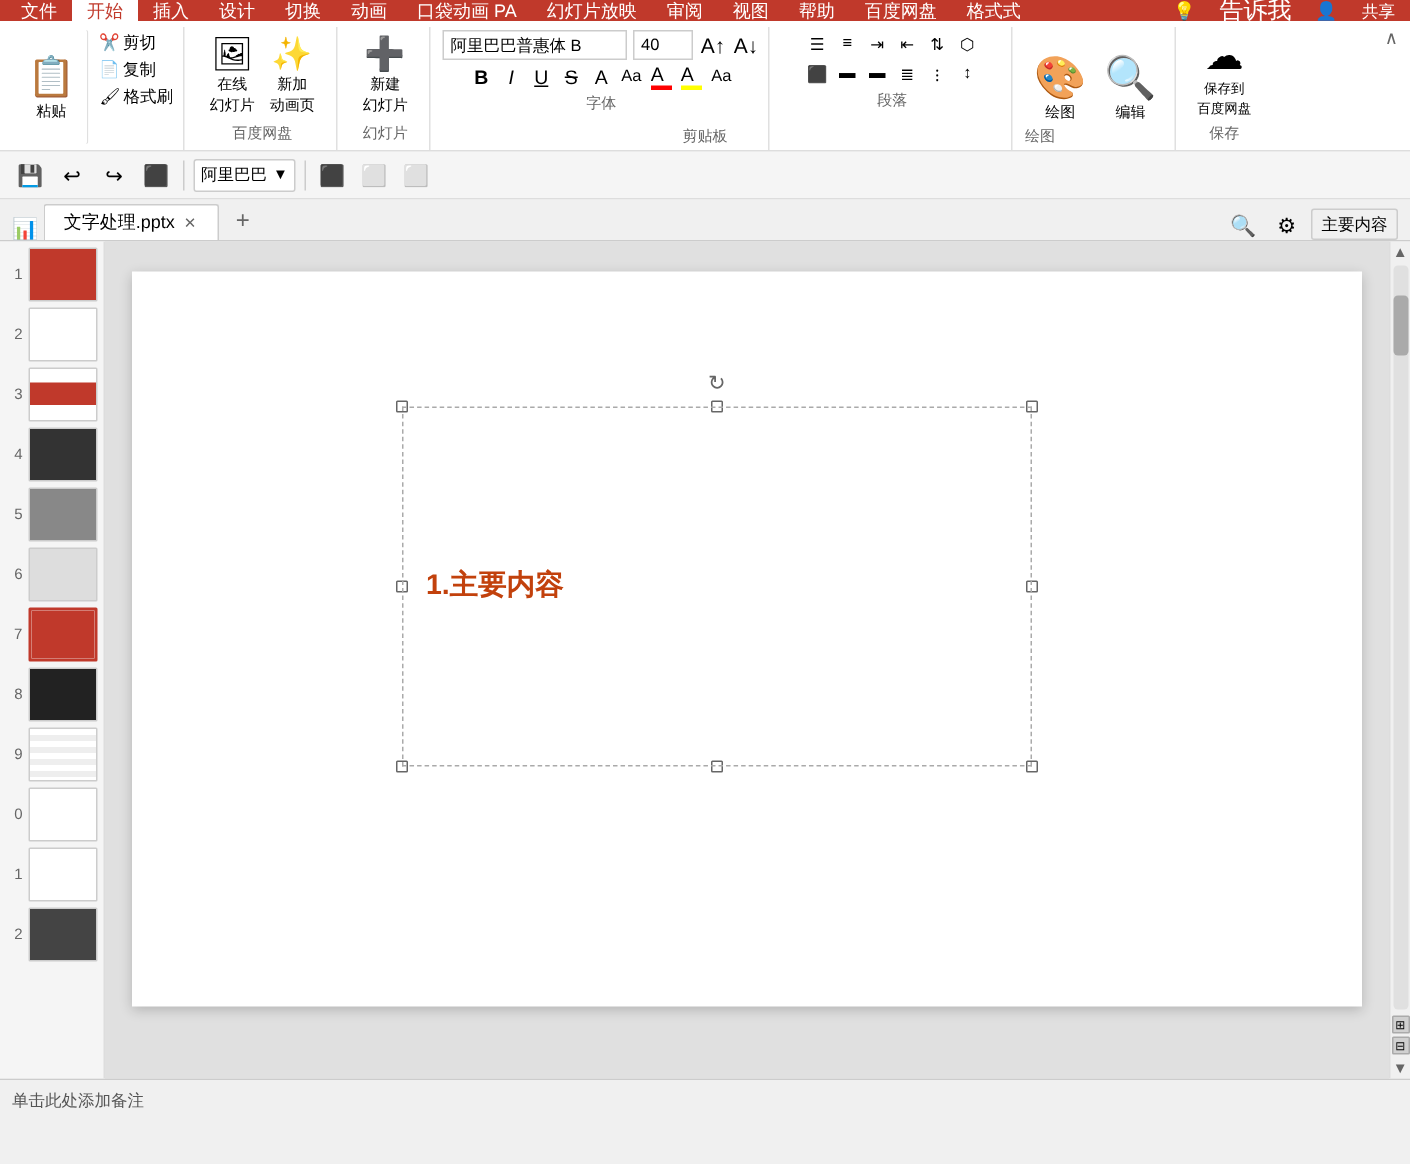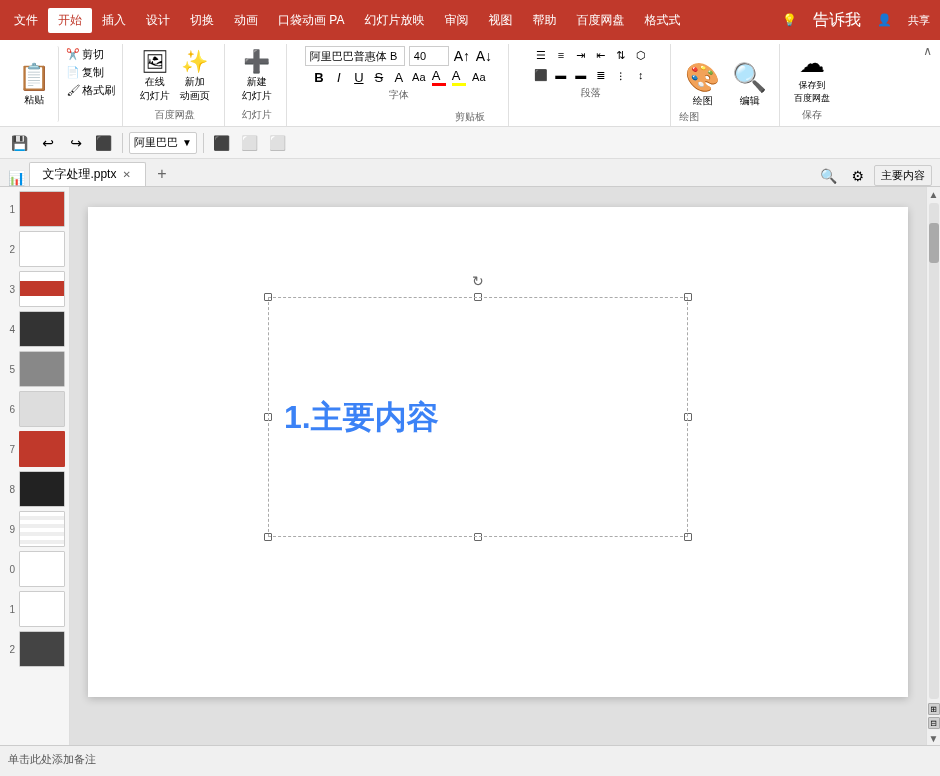--- a/index.html
+++ b/index.html
@@ -1,21 +1,21 @@
 <!DOCTYPE html>
 <html><head>
   <meta charset="utf-8">
   <style>
     * { margin: 0; padding: 0; box-sizing: border-box; }
     body { font-family: 'Microsoft YaHei', SimSun, sans-serif; background: #f0f0f0; width: 940px; height: 776px; overflow: hidden; font-size: 12px; }
 
     
     .menu-bar {
       background: #c0392b;
-      height: 40px;
+      height: 14px;
       display: flex;
       align-items: center;
       padding: 0 4px;
     }
     .menu-bar .menu-item {
       color: white;
       padding: 4px 10px;
       cursor: pointer;
       font-size: 12px;
       border-radius: 2px;
@@ -114,21 +114,21 @@
     .font-group-top {
       display: flex;
       align-items: center;
       gap: 4px;
       margin-bottom: 2px;
     }
     .font-select {
       border: 1px solid #ccc;
       padding: 1px 4px;
       font-size: 11px;
-      width: 100px;
+      width: 123px;
       height: 20px;
     }
     .size-select {
       border: 1px solid #ccc;
       padding: 1px 4px;
       font-size: 11px;
       width: 40px;
       height: 20px;
     }
     .font-group-bottom {
@@ -373,23 +373,23 @@
       font-size: 14px;
     }
     .text-content {
       padding: 10px 16px;
       display: flex;
       flex-direction: column;
       justify-content: center;
       height: 100%;
     }
     .text-line {
-      font-size: 32px;
+      font-size: 19px;
       font-weight: bold;
-      color: #3b82f6;
+      color: #c2410c;
       line-height: 1.5;
       font-family: 'Microsoft YaHei', SimSun, sans-serif;
     }
 
     
     .scrollbar-y {
       width: 14px;
       background: #f0f0f0;
       border-left: 1px solid #ddd;
       display: flex;

